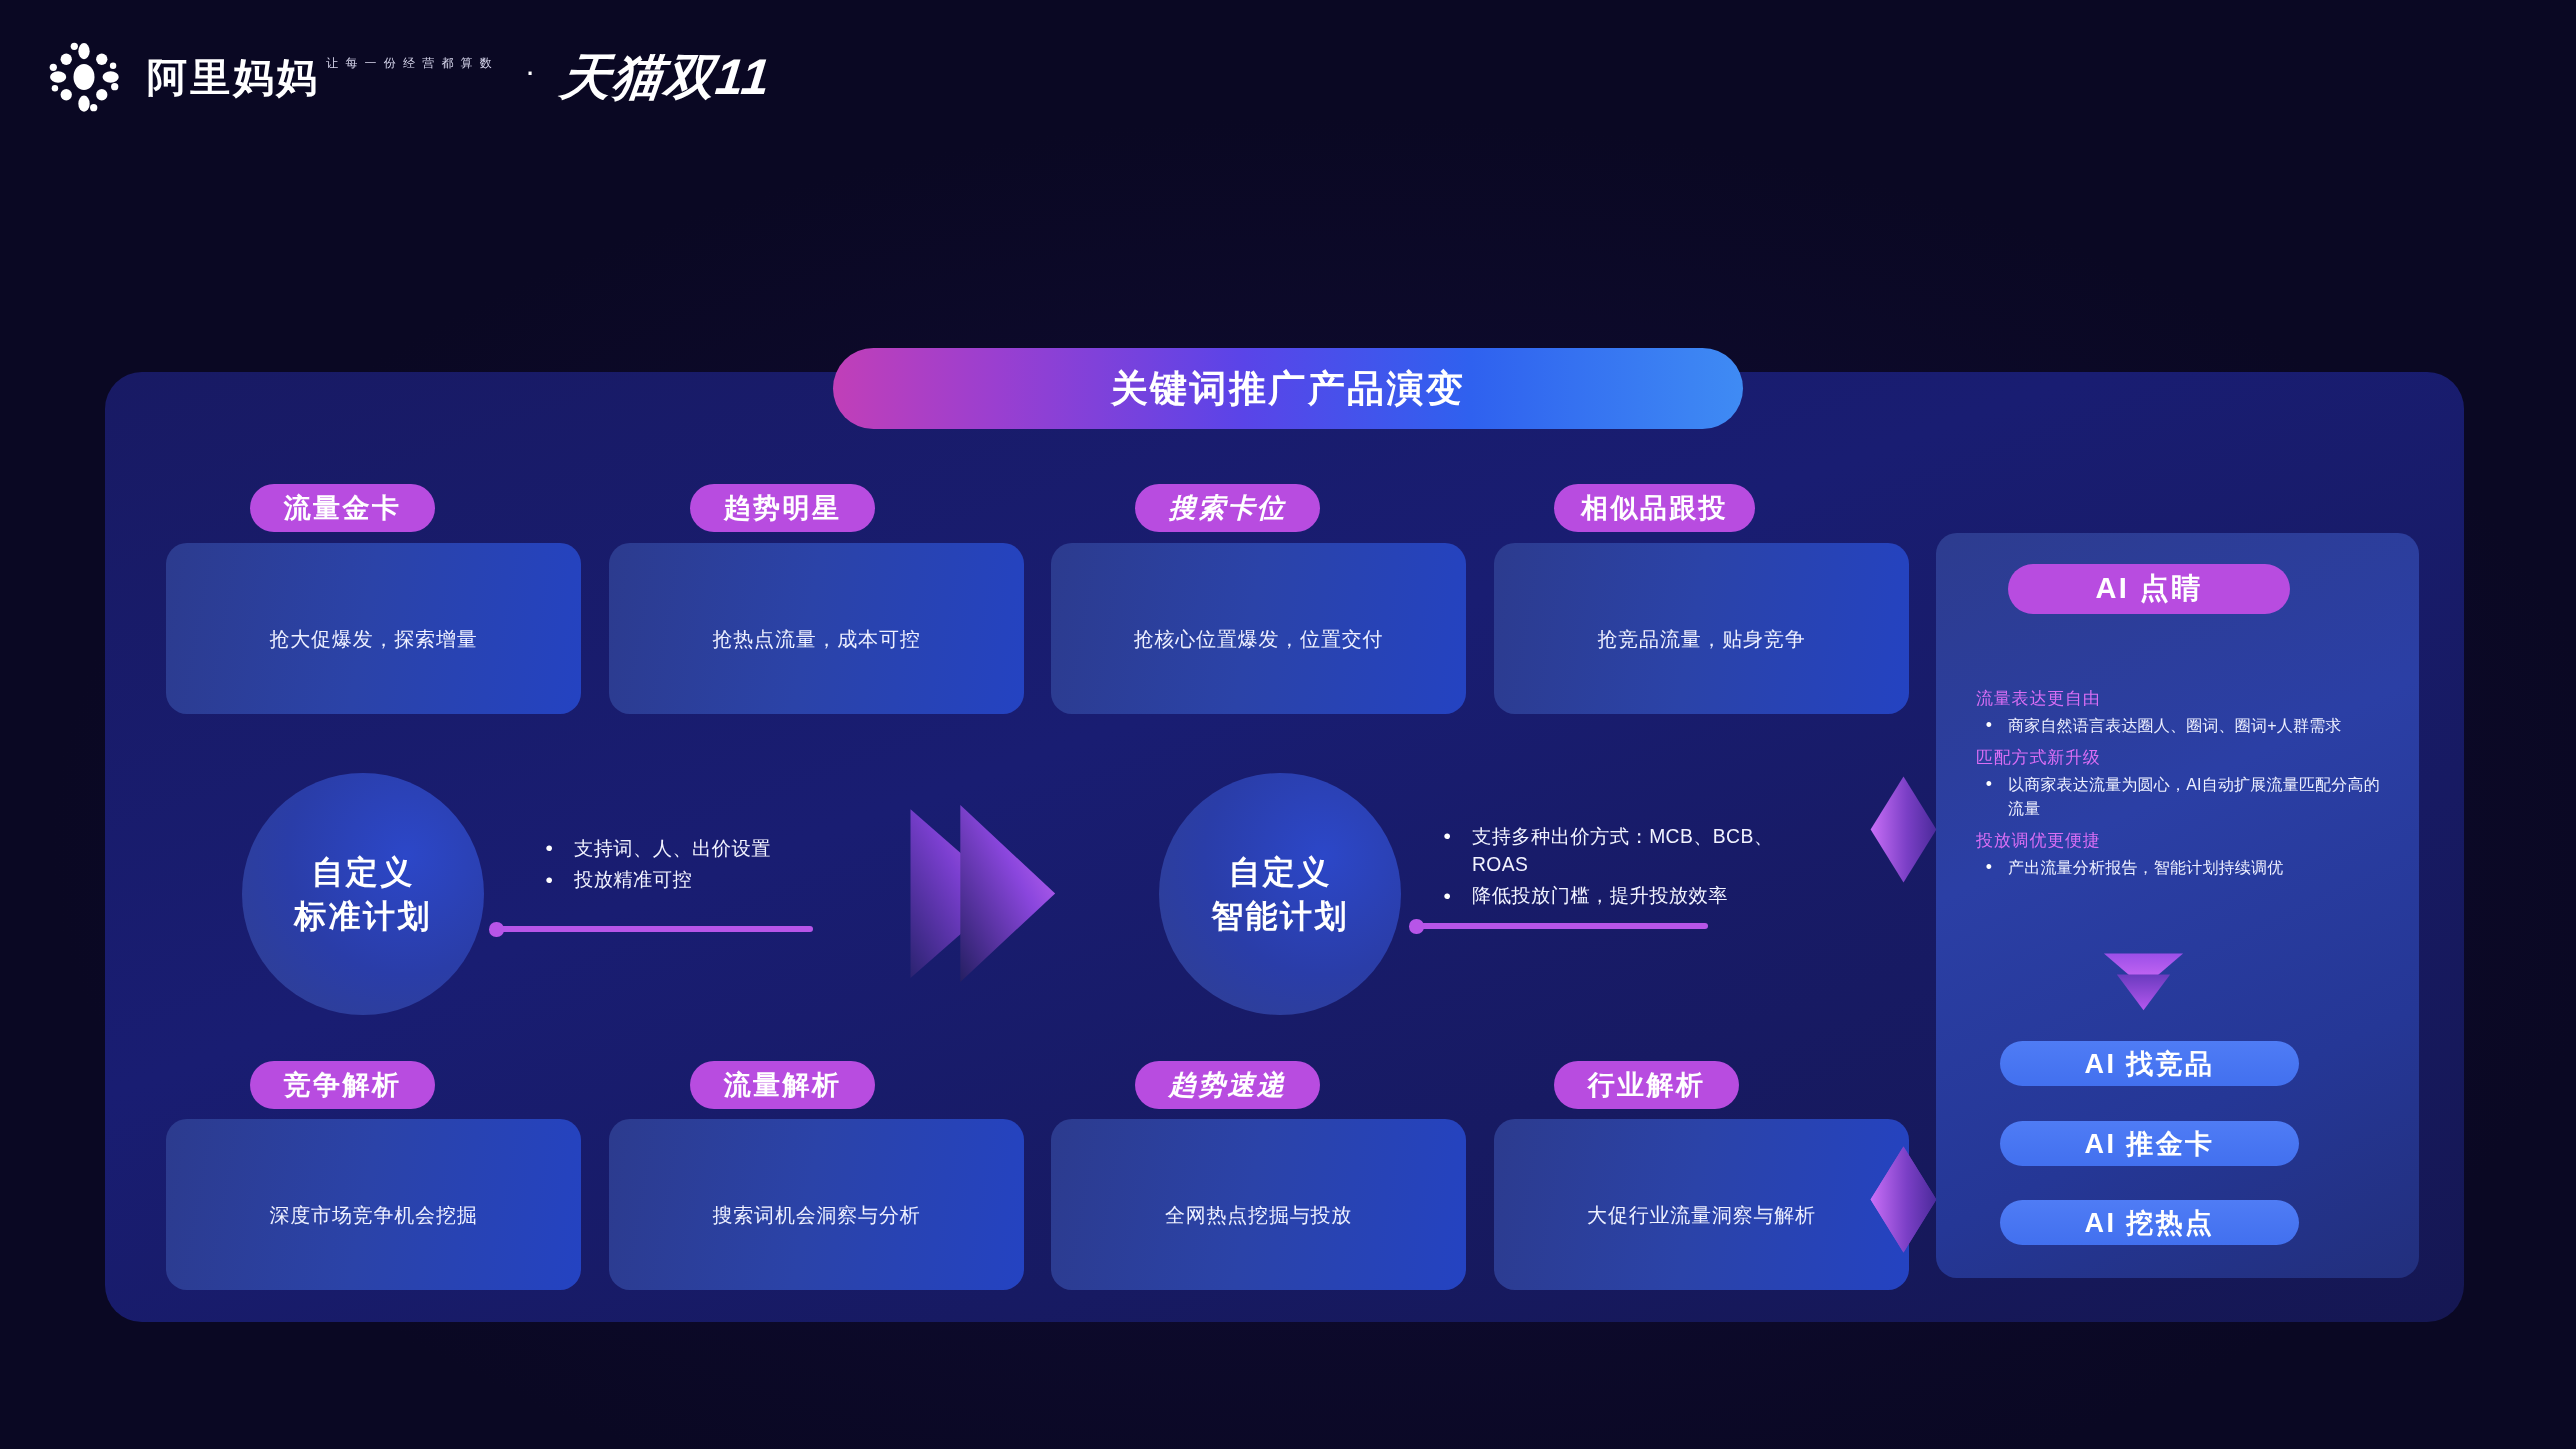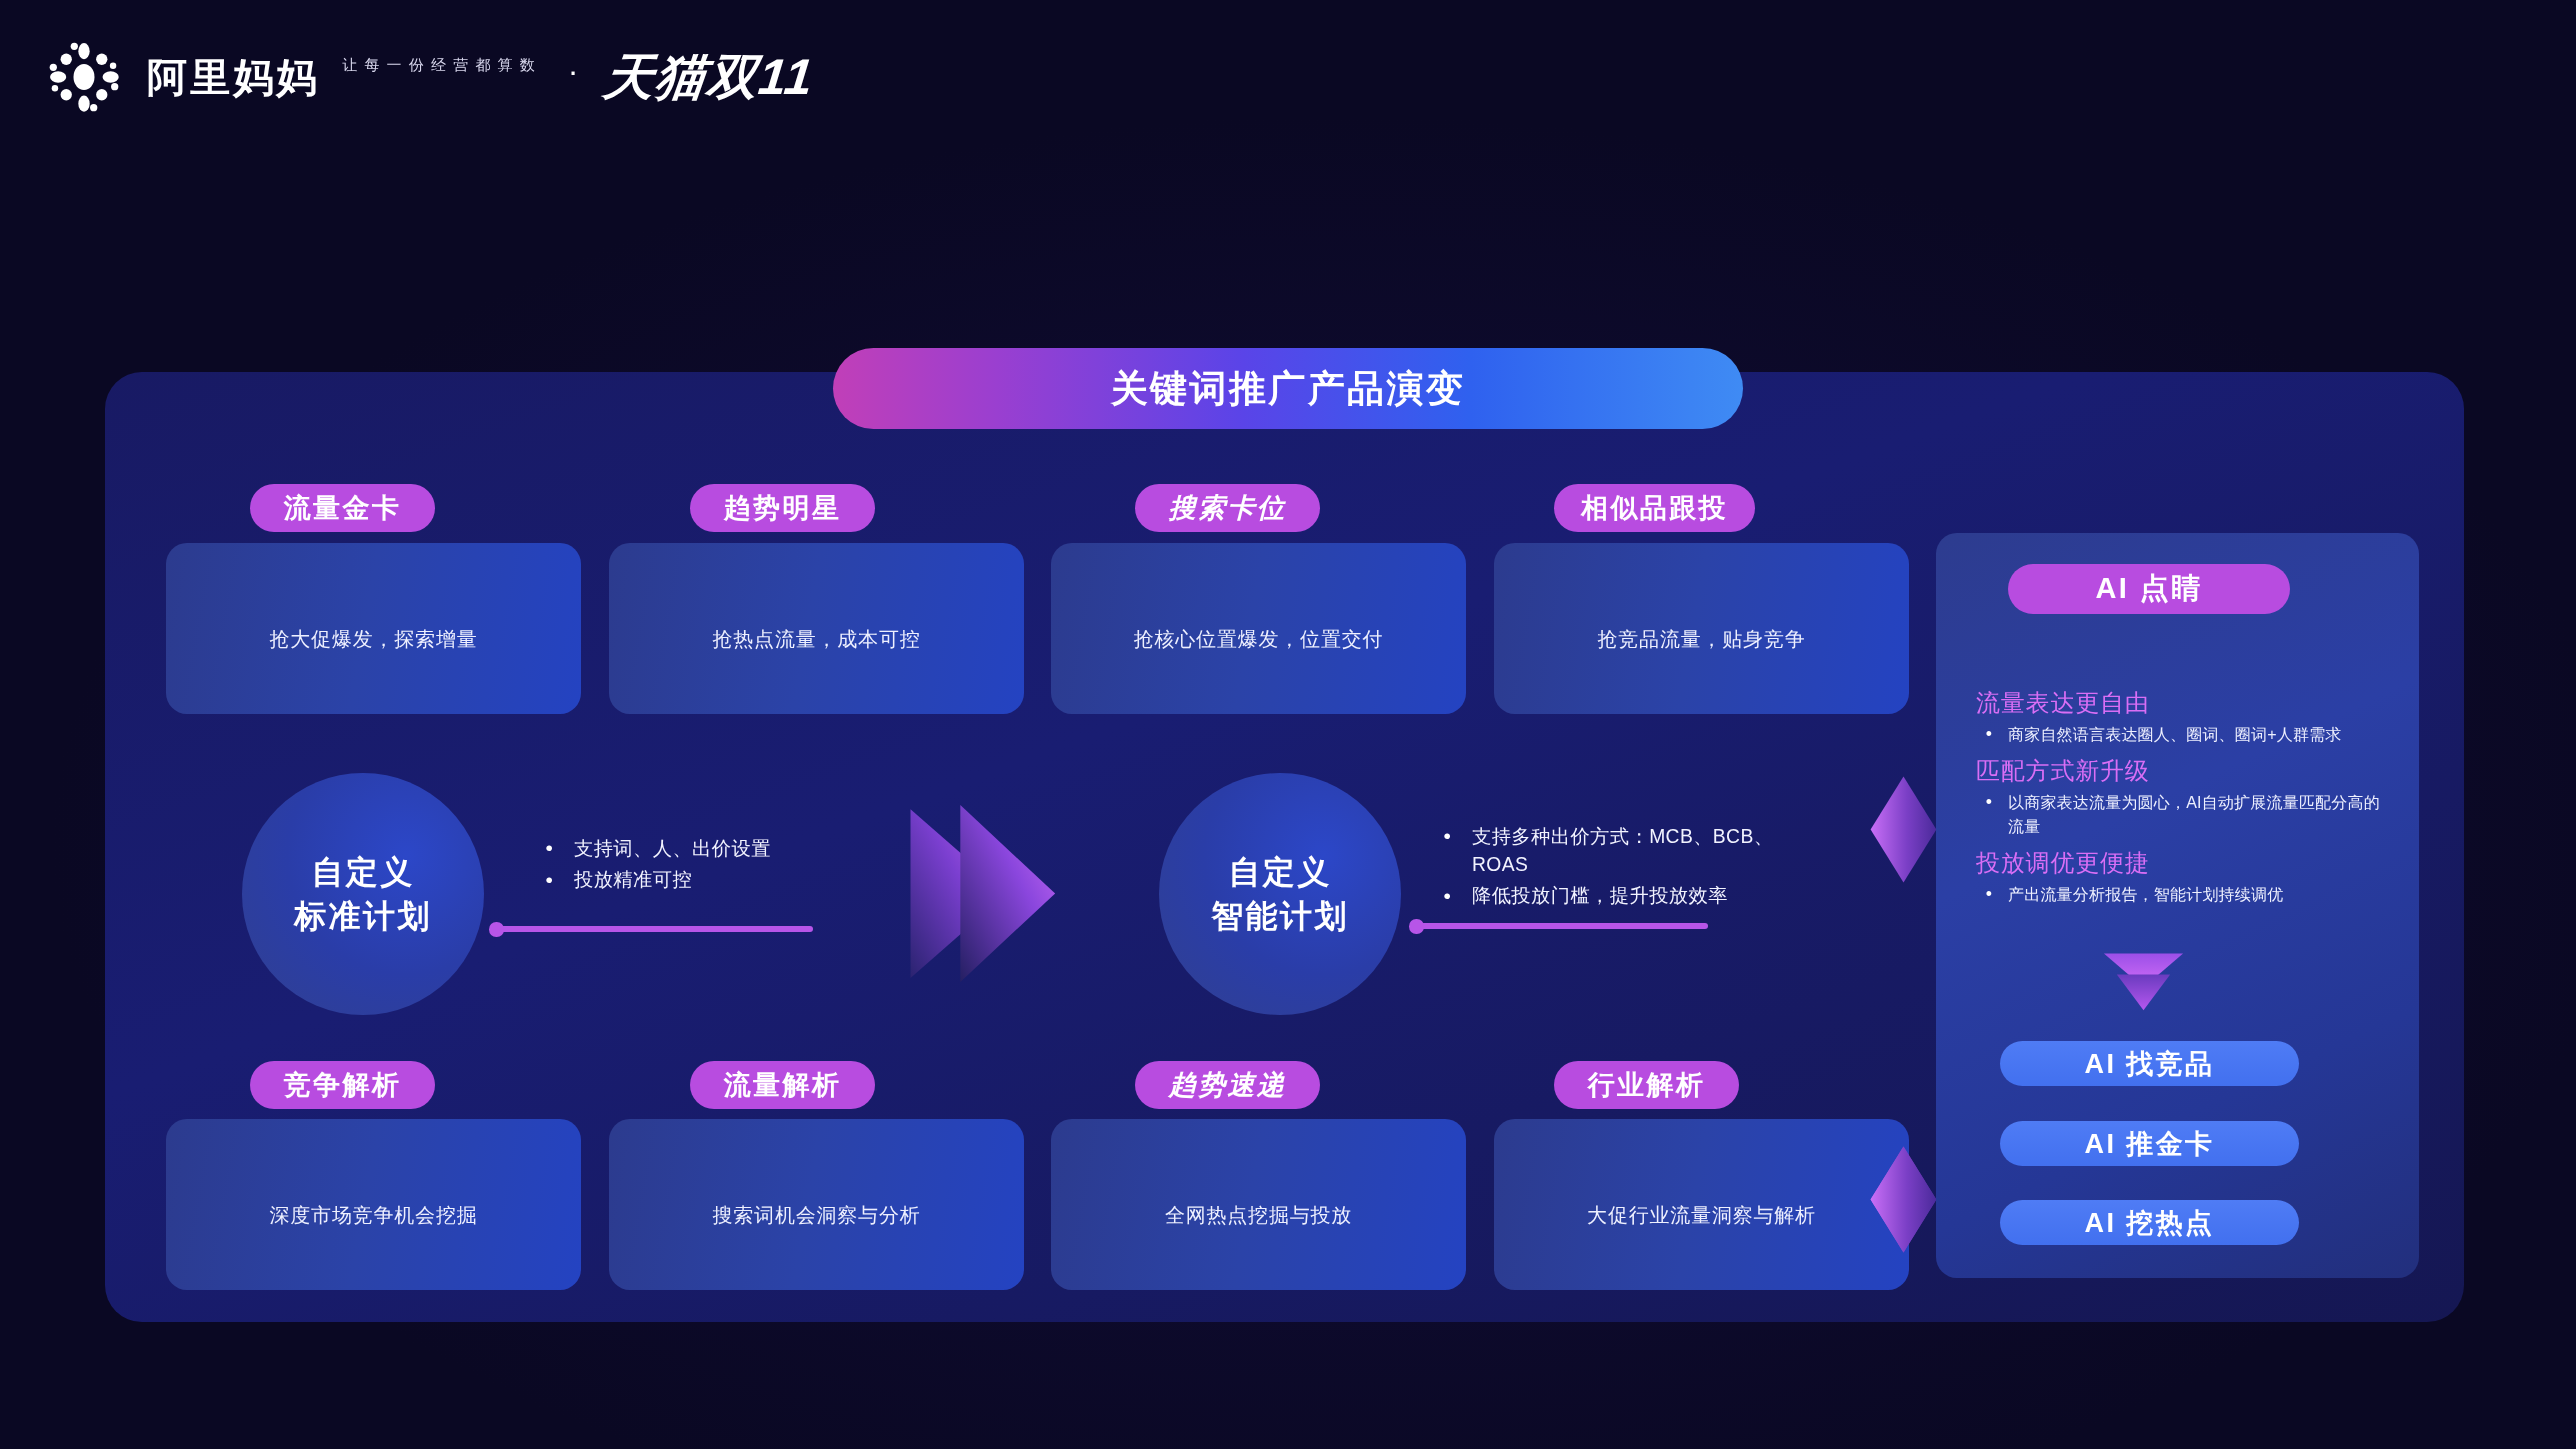--- a/index.html
+++ b/index.html
@@ -21,21 +21,21 @@
     position:absolute; left:42px; top:32px;
     display:flex; align-items:center; gap:21px; height:89px;
   }
   .logo-mark{ position:relative; width:84px; height:84px; }
   .logo-text-block{ display:flex; flex-direction:row; gap:6.4px; }
   .logo-main{
     font-size:40px; font-weight:700; color:#fff; letter-spacing:3.2px;
     line-height:1;
   }
   .logo-sub{
-    font-size:15px; color:#d9d8ee; letter-spacing:7.2px; line-height:1;margin-left:16px;
+    font-size:12px; color:#d9d8ee; letter-spacing:7.2px; line-height:1;
   }
   .logo-dot{
     color:#fff; font-size:32px; line-height:1; padding:0 4.8px 11.3px 4.8px;
     align-self:center;
   }
   .logo-tmall{
     font-size:50px; font-weight:700; color:#fff; letter-spacing:1.6px;
     line-height:1; font-style:italic; transform:skewX(-6deg);
   }
 
@@ -146,21 +146,21 @@
   }
   .ai-pill{
     position:absolute; left:2008px; top:564px; width:282px; height:50px;
     border-radius:27px; background:#b84ce0;
     display:flex; align-items:center; justify-content:center;
   }
   .ai-pill span{ font-size:29px; font-weight:700; color:#fff; letter-spacing:2.4px; }
 
   .ai-body{ position:absolute; left:1976px; top:679px; width:419px; }
   .ai-head{
-    font-size:24px; color:#d96ef5; letter-spacing:0.8px; margin-top:8px; margin-bottom:4px;
+    font-size:17px; color:#d96ef5; letter-spacing:0.8px; margin-top:8px; margin-bottom:4px;
   }
   .ai-body ul{ list-style:none; }
   .ai-body li{
     position:relative; padding-left:32px; font-size:16px; color:#eef0ff;
     line-height:1.5; letter-spacing:0.2px; margin-bottom:1.6px;
   }
   .ai-body li:before{
     content:"•"; position:absolute; left:9.7px; top:-1.6px; color:#fff; font-size:17.7px;
   }
 

